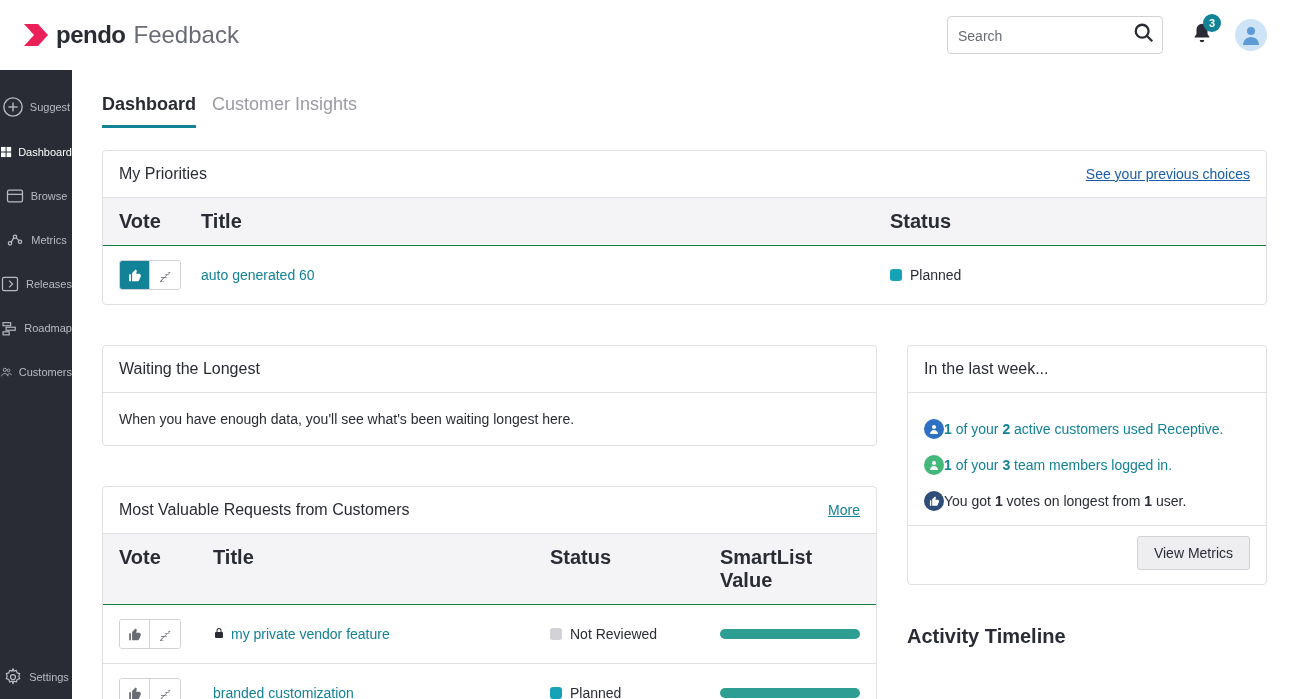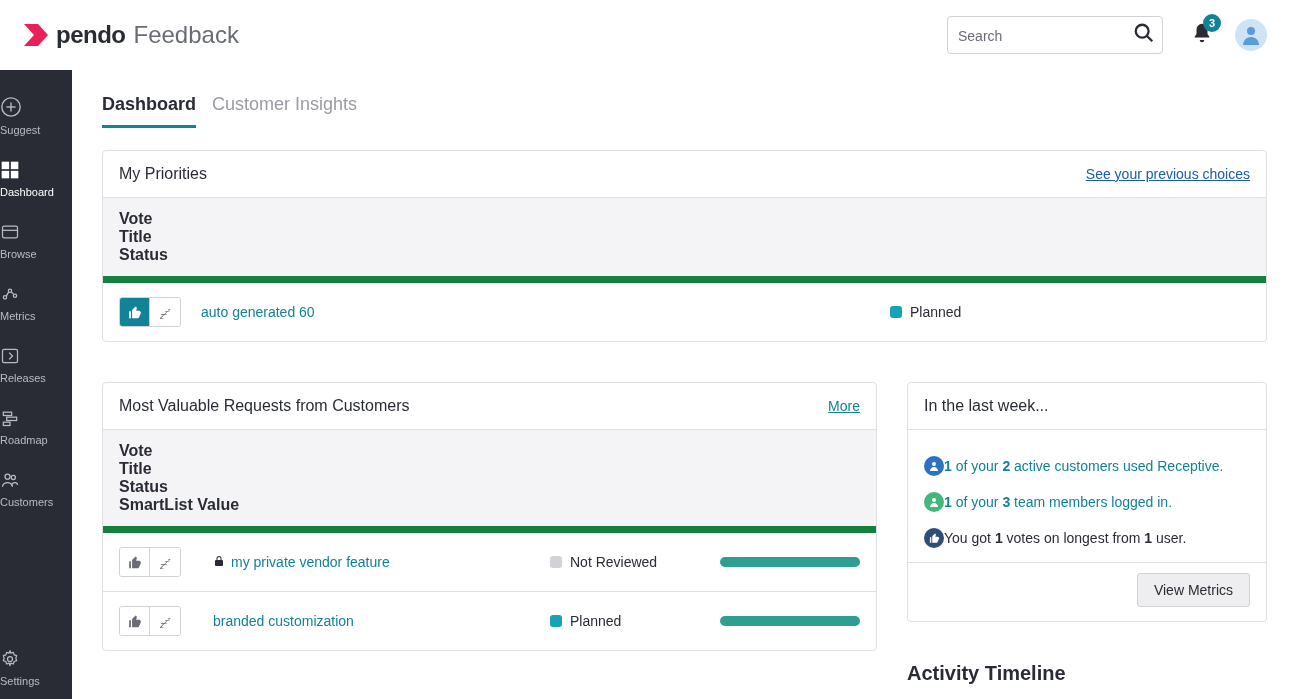--- a/index.html
+++ b/index.html
@@ -17,21 +17,21 @@
 .search-box input::placeholder { color: #6a6c75; }
 .search-box .search-icon { position: absolute; right: 8px; top: 50%; transform: translateY(-50%); }
 .bell-wrap { position: relative; margin-left: 28px; }
 .badge { position: absolute; top: -8px; right: -8px; background: #128297; color: #fff; border-radius: 50%; width: 18px; height: 18px; font-size: 11px; font-weight: 600; display: flex; align-items: center; justify-content: center; }
 .avatar { width: 32px; height: 32px; border-radius: 50%; background: #cfe3f7; margin-left: 22px; display: flex; align-items: center; justify-content: center; }
 .avatar svg { display: block; }
 
 
 .layout { display: flex; height: calc(699px - 70px); }
 .sidebar { width: 72px; background: #2a2c35; display: flex; flex-direction: column; align-items: center; padding-top: 14px; }
-.sb-item { width: 100%; display: flex; flex-direction: column; align-items: flex-start; justify-content: center; color: #babbc2; font-size: 11px; padding: 12px 0; cursor: pointer; gap: 6px; }
+.sb-item { width: 100%; display: flex; flex-direction: row; align-items: center; justify-content: center; color: #babbc2; font-size: 11px; padding: 12px 0; cursor: pointer; gap: 6px; }
 .sb-item.active { color: #fff; }
 .sb-item svg { display: block; }
 .sb-spacer { flex: 1; }
 
 .main { flex: 1; padding: 24px 30px 0 30px; overflow-y: auto; }
 
 
 .tabs { display: flex; gap: 16px; border-bottom: none; margin-bottom: 22px; }
 .tab { font-size: 18px; color: #9a9ba3; padding-bottom: 10px; cursor: pointer; }
 .tab.active { color: #2a2c35; font-weight: 700; border-bottom: 3px solid #128297; }
@@ -39,21 +39,21 @@
 
 .content-row { display: flex; gap: 30px; align-items: flex-start; }
 .col-left { flex: 1; min-width: 0; }
 .col-right { width: 360px; }
 
 .card { border: 1px solid #e0e0e4; border-radius: 4px; background: #fff; margin-bottom: 40px; }
 .card-header { display: flex; align-items: center; justify-content: space-between; padding: 14px 16px; font-size: 16px; color: #2a2c35; }
 .card-header .link { color: #1a5dab; font-size: 14px; }
 .link-teal { color: #128297; font-size: 14px; }
 
-.table-head { display: flex; background: #f4f4f6; border-top: 1px solid #e0e0e4; border-bottom: 7px solid #15803d; padding: 12px 16px; font-size: 16px; font-weight: 600; flex-direction: column; }
+.table-head { display: flex; background: #f4f4f6; border-top: 1px solid #e0e0e4; border-bottom: 1px solid #15803d; padding: 12px 16px; font-size: 20px; font-weight: 600; }
 .table-row { display: flex; align-items: center; padding: 14px 16px; border-bottom: 1px solid #e0e0e4; font-size: 14px; }
 .table-row:last-child { border-bottom: none; }
 .col-vote { width: 82px; flex-shrink: 0; }
 .col-title { flex: 1; min-width: 0; }
 .col-status { width: 170px; flex-shrink: 0; }
 .col-smart { width: 140px; flex-shrink: 0; }
 .row-status { display: flex; align-items: center; gap: 8px; }
 .row-title a { color: #128297; text-decoration: none; }
 .row-title { display: flex; align-items: center; gap: 6px; }
 
@@ -225,20 +225,28 @@
         <div style="width:360px" class="row-status">
           <span class="status-dot dot-teal"></span>
           <span>Planned</span>
         </div>
       </div>
     </div>
 
     <div class="content-row">
       <div class="col-left">
 
+        <div class="card">
+          <div class="card-header">
+            <span>Waiting the Longest</span>
+          </div>
+          <div class="card-body" style="border-top:1px solid #e0e0e4;">
+            <span>When you have enough data, you'll see what's been waiting longest here.</span>
+          </div>
+        </div>
 
         <div class="card">
           <div class="card-header">
             <span>Most Valuable Requests from Customers</span>
             <a href="#" class="link-teal">More</a>
           </div>
           <div class="table-head">
             <div class="col-vote" style="width:94px">Vote</div>
             <div class="col-title">Title</div>
             <div class="col-status">Status</div>

